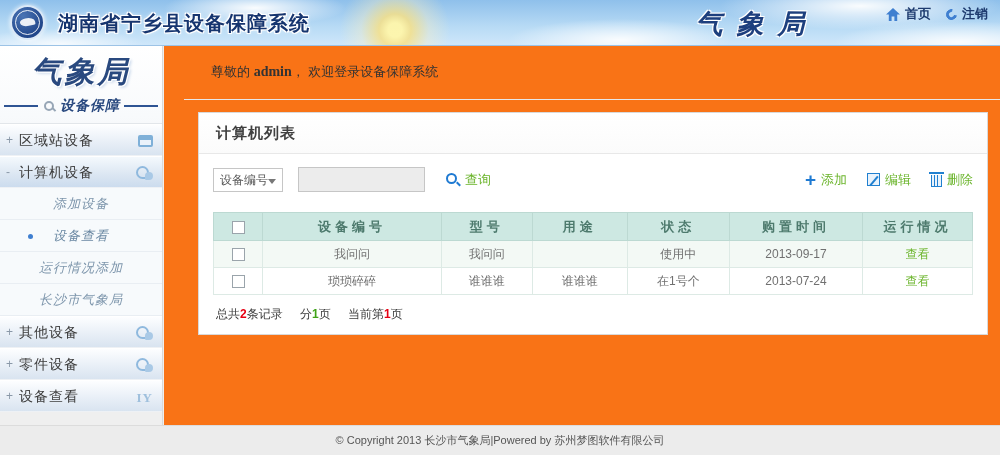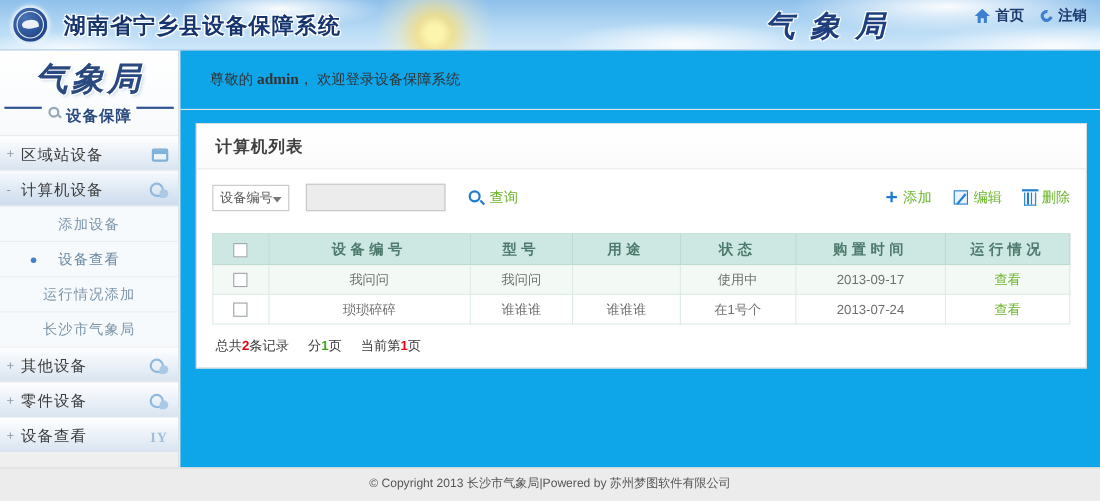--- a/index.html
+++ b/index.html
@@ -57,21 +57,21 @@
     position:absolute; left:0; top:46px; width:163px; bottom:30px;
     background:linear-gradient(#ffffff, #f8fafc 70px, #f0f1f3 130px, #efefef 200px);
     border-right:1px solid #d9d9d9;
   }
   .side-logo{ text-align:center; padding-top:6px; }
   .side-logo-title{
     font-family:"DejaVu Serif","Liberation Serif",serif; font-size:30px; font-weight:bold; font-style:italic;
     color:#29497f; letter-spacing:3px;
     text-shadow:1px 1px 0 #fff,-1px -1px 0 #fff,1px -1px 0 #fff,-1px 1px 0 #fff,2px 2px 3px #c7d6ea;
   }
-  .side-logo-sub{ display:flex; align-items:flex-start; margin:4px 4px 8px; }
+  .side-logo-sub{ display:flex; align-items:center; margin:4px 4px 8px;font-style:italic; }
   .side-logo-sub .rule{ flex:1; border-top:2px solid #2e5493; height:0; }
   .side-logo-sub .sub-text{ font-size:14px; font-weight:bold; color:#29497f; margin:0 4px; letter-spacing:1px; }
   .magnifier-gray{ position:relative; width:10px; height:10px; margin:0 2px 0 6px; }
   .magnifier-gray::before{ content:""; position:absolute; left:0; top:0; width:6px; height:6px; border:2px solid #97a6b6; border-radius:50%; }
   .magnifier-gray::after{ content:""; position:absolute; left:8px; top:8px; width:2px; height:4px; background:#97a6b6; transform:rotate(-45deg); transform-origin:top left; }
 
   .menu{ border-top:1px solid #e2e6ea; }
   .menu-item{
     position:relative; height:32px; line-height:31px; cursor:pointer;
     background:linear-gradient(#fdfeff, #e7eef6 60%, #d9e4f0);
@@ -88,26 +88,27 @@
   .bubbles-icon::before{ content:""; position:absolute; left:0; top:0; width:9px; height:9px; border:2px solid #8fb9de; border-radius:50% 50% 10% 50%; }
   .bubbles-icon::after{ content:""; position:absolute; right:0; bottom:0; width:8px; height:8px; background:#a9c9e6; border-radius:50% 50% 50% 15%; }
   .tools-icon{ font-size:13px; font-weight:bold; color:#9fc0dd; letter-spacing:1px; font-family:"Liberation Serif",serif; }
   .tools-icon::before{ content:"IY"; }
 
   .submenu{ background:#f7fafc; }
   .submenu-item{
     position:relative; height:32px; line-height:32px; text-align:center;
     font-size:13px; color:#7e96ac; letter-spacing:1px; cursor:pointer;
     border-bottom:1px solid #e9eef3;
+    font-style:italic;
   }
   .submenu-item.active{ color:#6c89a3; }
   .active-dot{ position:absolute; left:28px; top:14px; width:5px; height:5px; border-radius:50%; background:#3f7fd0; }
 
   
-  .main{ position:absolute; left:164px; top:46px; right:0; bottom:30px; background:#0ea5e9; }
+  .main{ position:absolute; left:164px; top:46px; right:0; bottom:30px; background:#f97316;padding-left:20px; }
   .greeting{ height:54px; padding:17px 0 0 27px; font-size:13px; color:#333; border-bottom:1px solid #e7e7e7; }
   .greeting b{ font-family:"Liberation Serif","DejaVu Serif",serif; font-size:14px; }
 
   .panel{ margin:12px 12px 0 14px; background:#fff; border:1px solid #d9d9d9; min-height:205px; }
   .panel-title{
     padding:11px 17px 10px; font-size:15px; font-weight:bold; color:#404040; letter-spacing:1px;
     border-bottom:1px solid #e8e8e8; background:linear-gradient(#ffffff,#fbfbfb);
   }
   .toolbar{ display:flex; align-items:center; padding:13px 14px 10px; }
   .select-box{

